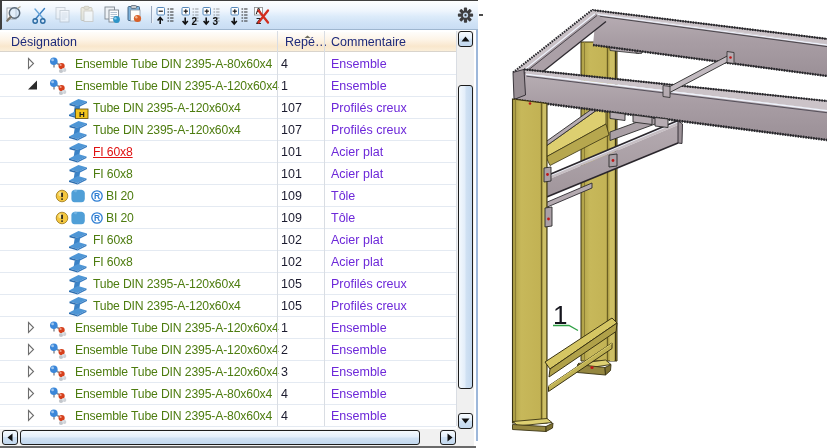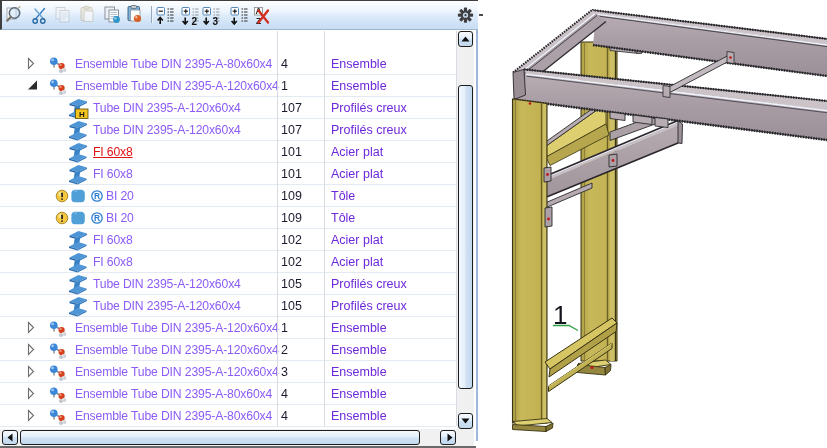--- a/index.html
+++ b/index.html
@@ -8,21 +8,21 @@
 #toolbar { position:absolute; left:0; top:0; width:478px; height:30px;
   background:linear-gradient(to bottom,#fdfeff 0%,#eef5fd 35%,#dcebfa 55%,#cfe2f6 80%,#c9ddf3 100%);
   border-top:1px solid #3f3f3f; border-left:2px solid #3f3f3f; border-bottom:1px solid #9eb6cf; }
 #header { position:absolute; left:0; top:31px; width:457px; height:21px;
   background:linear-gradient(to bottom,#fefdfb 0%,#fdf4e7 40%,#f9e7cd 75%,#fbeed9 100%);
   border-top:1px solid #fff; border-bottom:1px solid #d9d4cc; }
 #header .ht { position:absolute; top:3px; font-size:12.5px; color:#1e2a7a; }
 .colline { position:absolute; top:31px; width:1px; height:395px; background:#d9dde3; z-index:3; }
 #rows { position:absolute; left:0; top:53px; width:457px; height:374px; background:#fff; }
 .row { position:absolute; left:0; width:456px; height:22px; border-bottom:1px solid #e4eaf2; background:#fff; }
-.row .txt { position:absolute; top:4px; font-size:12.2px; letter-spacing:-0.15px; color:#8b5cf6; white-space:nowrap; }
+.row .txt { position:absolute; top:4px; font-size:12.2px; letter-spacing:-0.15px; color:#4d7c0f; white-space:nowrap; }
 .row .rep { position:absolute; left:281px; top:4px; font-size:12.5px; color:#1b1b2f; }
 .row .com { position:absolute; left:331px; top:4px; font-size:12.5px; color:#6d28d9; }
 #vsb { position:absolute; left:457px; top:31px; width:17px; height:415px; background:#f0f0f0; }
 #hsb { position:absolute; left:0; top:429px; width:457px; height:17px; background:#f1f1f1; }
 .sbtn { position:absolute; border:1px solid #1d1d1d; border-radius:3px;
   background:linear-gradient(to bottom,#f7fbfe 0%,#e3eefa 45%,#cfe1f3 50%,#c3d8ee 100%); }
 .vthumb { position:absolute; border:1px solid #1d1d1d; border-radius:3px;
   background:linear-gradient(to right,#f4f9fd 0%,#e3eefa 45%,#d0e1f3 55%,#c3d8ee 100%); }
 .hthumb { position:absolute; border:1px solid #1d1d1d; border-radius:3px;
   background:linear-gradient(to bottom,#f4f9fd 0%,#e3eefa 45%,#d0e1f3 55%,#c3d8ee 100%); }
@@ -128,20 +128,28 @@
    <rect x="-7.6" y="-1.6" width="4" height="3.2" rx="0.8"></rect>
    <rect x="3.6" y="-1.6" width="4" height="3.2" rx="0.8"></rect>
   </g>
  </g>
  <circle cx="0" cy="0" r="4.6" fill="#3e3e40"></circle>
  <circle cx="0" cy="0" r="2.6" fill="#c4d8ec"></circle>
  <circle cx="0" cy="0" r="1.1" fill="#3e3e40"></circle>
 </g>
 </svg>
     </div>
+  <div id="header">
+    <span class="ht" style="left:11px;">Désignation</span>
+    <span class="ht" style="left:285px;">Repé…</span>
+    <span class="ht" style="left:331px;">Commentaire</span>
+    <svg width="10" height="6" style="position:absolute;left:303px;top:2px;">
+        <path d="M1.5,4 L4.5,1.5 L7.5,4 Z" fill="#6a6a5e"></path>
+      </svg>
+  </div>
   <div class="colline" style="left:277px;"></div>
   <div class="colline" style="left:324px;"></div>
   <div class="colline" style="left:456px;"></div>
   <div id="rows">
 <div class="row" style="top:0px;">
   <span class="txt" style="left:75px;">Ensemble Tube DIN 2395-A-80x60x4</span>
   <span class="rep">4</span>
   <span class="com">Ensemble</span>
 </div>
 <div class="row" style="top:22px;">

